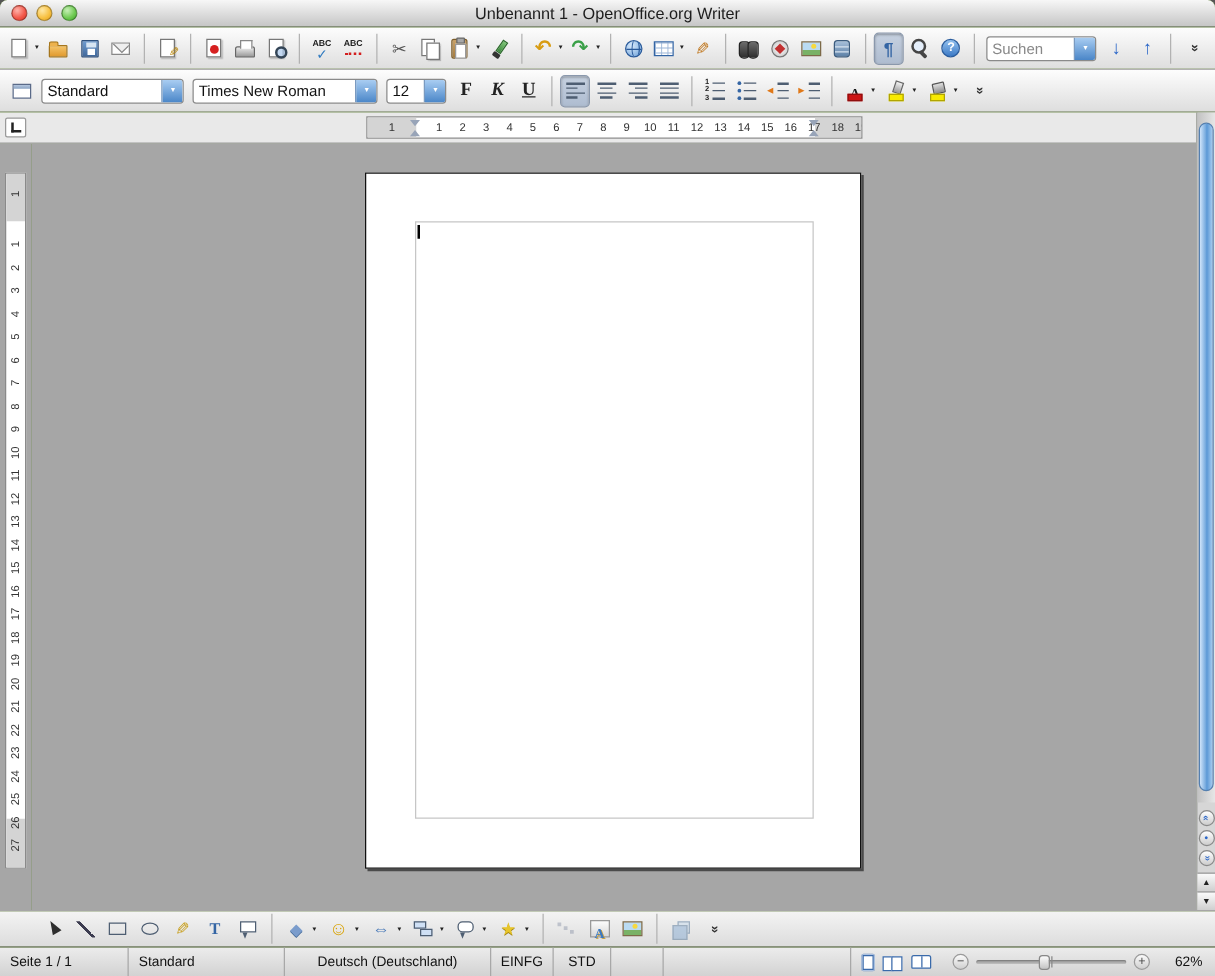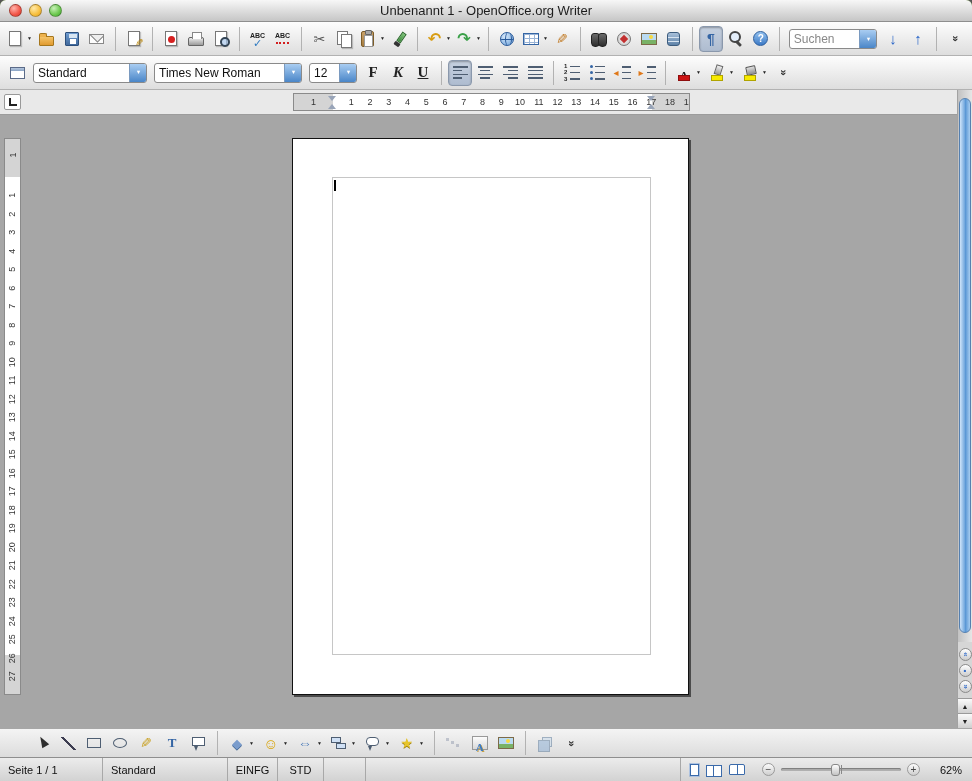--- a/index.html
+++ b/index.html
@@ -691,20 +691,21 @@
         </span>
       </span>
     <span class="btn">
         <span class="ic g g-ovf"></span>
       </span>
   </div>
 
   <div class="statusbar">
     <span class="seg sg-page">Seite 1 / 1</span>
     <span class="seg sg-style">Standard</span>
+    <span class="seg sg-lang">Deutsch (Deutschland)</span>
     <span class="seg sg-ins">EINFG</span>
     <span class="seg sg-sel">STD</span>
     <span class="seg sg-gap"></span>
     <span class="seg sg-fill"></span>
     <span class="seg sg-views">
       <span class="vwbtn sel">
           <span class="vw1"></span>
         </span>
       <span class="vwbtn">
           <span class="vw2"></span>

